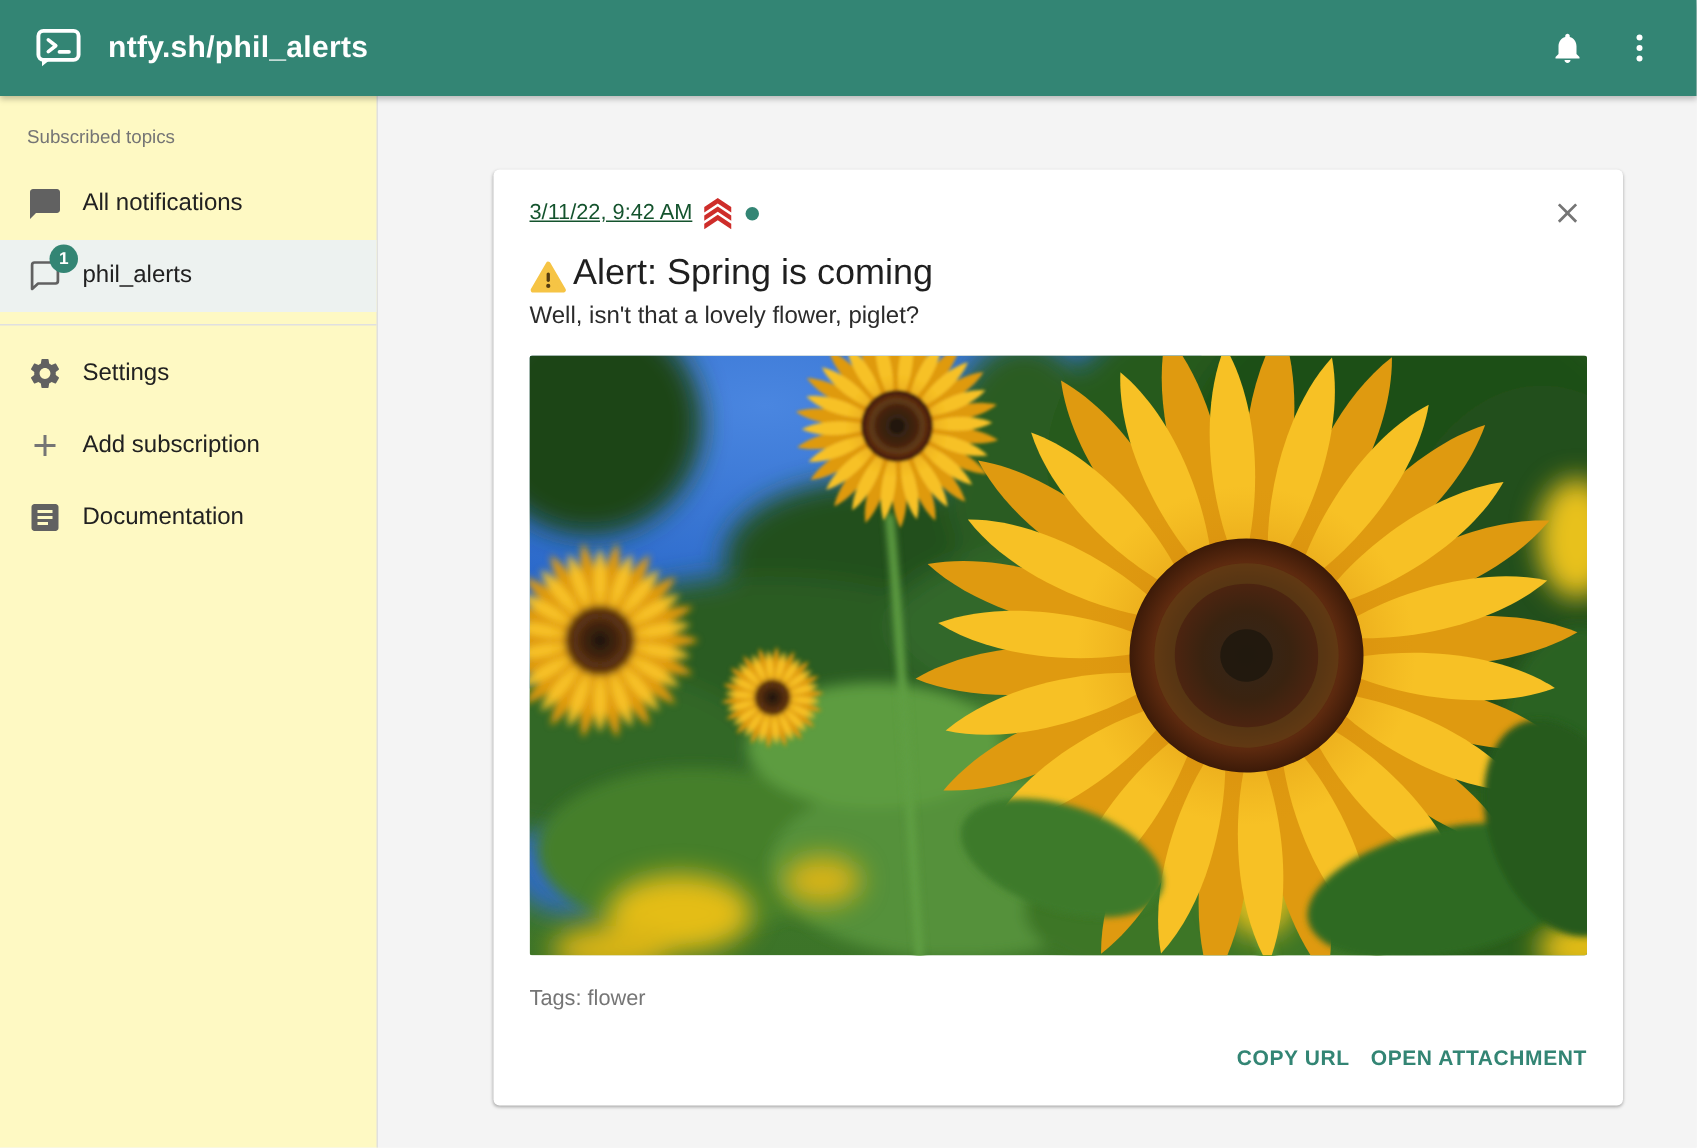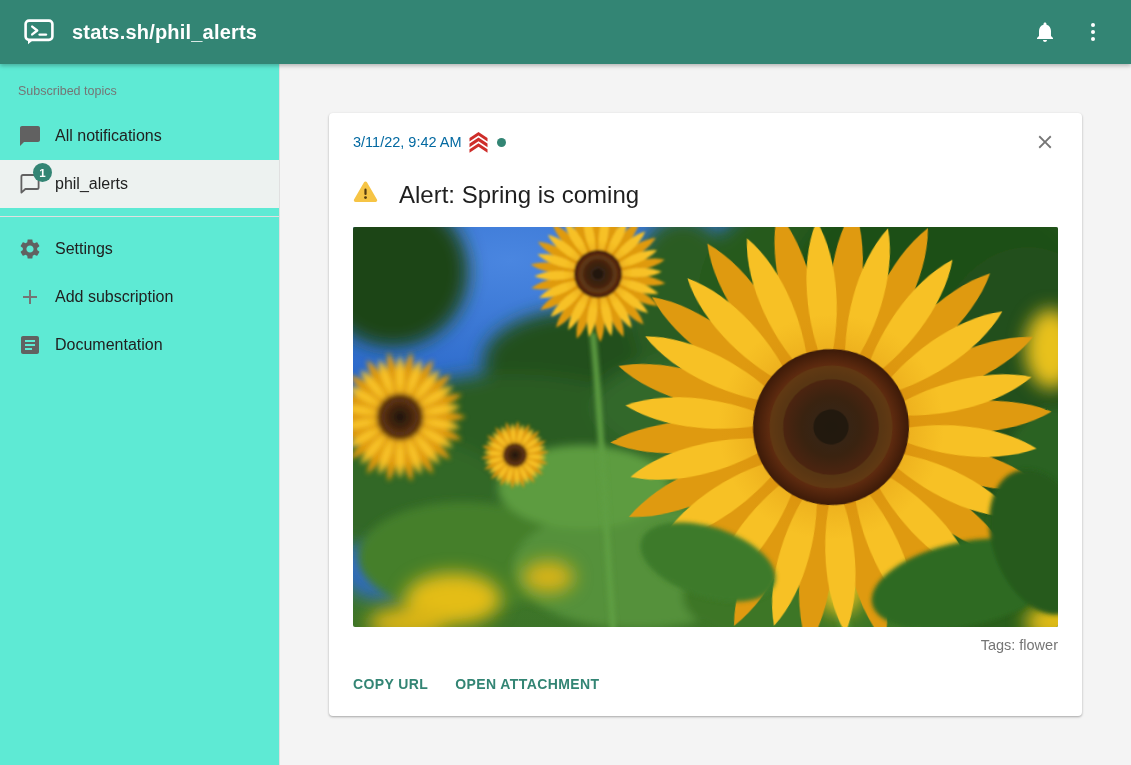--- a/index.html
+++ b/index.html
@@ -10,67 +10,67 @@
   .appbar { position:absolute; top:0; left:0; width:1131px; height:64px;
     background:#338574; display:flex; align-items:center; padding:0 14px 0 24px;
     box-shadow:0 2px 4px rgba(0,0,0,.25); z-index:10; }
   .appbar .logo { width:30px; height:26px; margin-right:18px; flex:none; }
   .appbar-title { color:#fff; font-size:20px; font-weight:700; letter-spacing:.2px; }
   .appbar-spacer { flex:1; }
   .iconbtn { width:48px; height:48px; display:flex; align-items:center; justify-content:center;
     border:none; background:transparent; cursor:pointer; border-radius:50%; }
 
   
-  .sidebar { position:absolute; top:64px; left:0; width:280px; bottom:0;
-    background:#5eead4; border-right:1px solid #e0e0e0; padding-top:20px; }
+  .sidebar { position:absolute; top:64px; left:0; width:252px; bottom:0;
+    background:#fef9c3; border-right:1px solid #e0e0e0; padding-top:20px; }
   .section-label { color:#757575; font-size:12.5px; padding:0 16px 14px 18px; }
   .nav-item { height:48px; display:flex; align-items:center; padding:0 30px 0 18px; cursor:pointer;text-align:right; }
   .nav-item.selected { background:#edf2f0; }
   .nav-item .nicon { width:24px; height:24px; flex:none; margin-right:13px; position:relative; }
   .nav-item .nlabel { font-size:16px; color:#212121; }
   .badge { position:absolute; top:-9px; right:-10px; min-width:19px; height:19px;
     background:#338574; color:#fff; font-size:11.5px; font-weight:700; border-radius:10px;
     display:flex; align-items:center; justify-content:center; padding:0 4px; }
   .nav-right { margin-left:auto; width:22px; height:22px; }
   .divider { border:none; border-top:1px solid #e0e0e0; margin:8px 0; }
 
   
   .main { position:absolute; top:64px; left:280px; right:0; bottom:0; background:#f4f4f4; overflow:hidden; }
   .card { width:753px; margin:49px auto 0; background:#fff; border-radius:4px;
     box-shadow:0 1px 3px rgba(0,0,0,.14), 0 1px 2px rgba(0,0,0,.20);
     padding:16px 24px 24px; }
   .card-header { display:flex; align-items:center; height:26px; }
-  .timestamp { color:#0369a1; font-size:14.5px; }
+  .timestamp { color:#14532d; font-size:14.5px;text-decoration:underline; }
   .prio-icon { width:19px; height:21px; margin-left:7px; }
   .unread-dot { width:9px; height:9px; border-radius:50%; background:#338574; margin-left:9px; }
   .closebtn { margin-left:auto; width:26px; height:26px; border:none; background:transparent;
     cursor:pointer; display:flex; align-items:center; justify-content:center; }
-  .card-title { display:flex; align-items:flex-start; gap:21px; margin-top:25px;
+  .card-title { display:flex; align-items:flex-end; gap:4px; margin-top:12px;
     font-size:24px; font-weight:400; color:#1f1f1f; line-height:30px; }
   .card-title .warn { width:25px; height:24px; flex:none; }
   .card-body { margin-top:5px; font-size:16px; color:#2b2b2b; }
   .attachment { display:block; margin-top:17px; width:705px; height:400px;
     border:none; background:none; padding:0; cursor:pointer; border-radius:2px; overflow:hidden; }
   .attachment svg { display:block; width:705px; height:400px; }
-  .tags { margin-top:10px; color:#757575; font-size:14.5px;text-align:right; }
-  .card-actions { margin-top:23px; display:flex; gap:27px; }
+  .tags { margin-top:21px; color:#757575; font-size:14.5px; }
+  .card-actions { margin-top:23px; display:flex; gap:14px;justify-content:flex-end; }
   .textbtn { border:none; background:transparent; cursor:pointer; color:#338574;
     font-family:inherit; font-size:14px; font-weight:700; letter-spacing:.4px; padding:0; }
 </style>
 </head>
 <body>
 
 <header class="appbar">
   <svg class="logo" viewBox="0 0 30 26">
     <rect x="1.6" y="1.6" width="26.8" height="19.3" rx="3.4" fill="none" stroke="#fff" stroke-width="2.6"></rect>
     <path d="M4 20 v5.2 l6.4 -5.2 Z" fill="#fff"></path>
     <path d="M8.2 7.6 l5 3.9 -5 3.9" fill="none" stroke="#fff" stroke-width="2.4" stroke-linecap="round" stroke-linejoin="round"></path>
     <line x1="15.6" y1="15.6" x2="22" y2="15.6" stroke="#fff" stroke-width="2.4" stroke-linecap="round"></line>
   </svg>
-  <div class="appbar-title">stats.sh/phil_alerts</div>
+  <div class="appbar-title">ntfy.sh/phil_alerts</div>
   <div class="appbar-spacer"></div>
   <button class="iconbtn">
     <svg width="24" height="24" viewBox="0 0 24 24">
       <path fill="#fff" d="M12 22c1.1 0 2-.9 2-2h-4c0 1.1.9 2 2 2zm6-6v-5c0-3.07-1.63-5.64-4.5-6.32V4c0-.83-.67-1.5-1.5-1.5S10.5 3.17 10.5 4v.68C7.64 5.36 6 7.92 6 11v5l-2 2v1h16v-1l-2-2z"></path>
     </svg>
   </button>
   <button class="iconbtn">
     <svg width="24" height="24" viewBox="0 0 24 24">
       <circle cx="12" cy="5" r="2" fill="#fff"></circle>
         <circle cx="12" cy="12" r="2" fill="#fff"></circle>
@@ -153,20 +153,21 @@
 
     <h2 class="card-title">
       <svg class="warn" viewBox="0 0 24 24">
         <polygon points="12,3.2 22,20.3 2,20.3" fill="#f6c445" stroke="#f6c445" stroke-width="3.4" stroke-linejoin="round"></polygon>
         <rect x="10.9" y="8.6" width="2.2" height="6.4" rx="1.1" fill="#553c10"></rect>
         <circle cx="12" cy="17.6" r="1.4" fill="#553c10"></circle>
       </svg>
       <span>Alert: Spring is coming</span>
     </h2>
 
+    <p class="card-body">Well, isn't that a lovely flower, piglet?</p>
 
     <button class="attachment">
       <svg viewBox="0 0 705 400">
         <defs>
           <filter id="f1" x="-60%" y="-60%" width="220%" height="220%">
               <feGaussianBlur stdDeviation="2"></feGaussianBlur>
             </filter>
           <filter id="f2" x="-60%" y="-60%" width="220%" height="220%">
               <feGaussianBlur stdDeviation="4.5"></feGaussianBlur>
             </filter>

